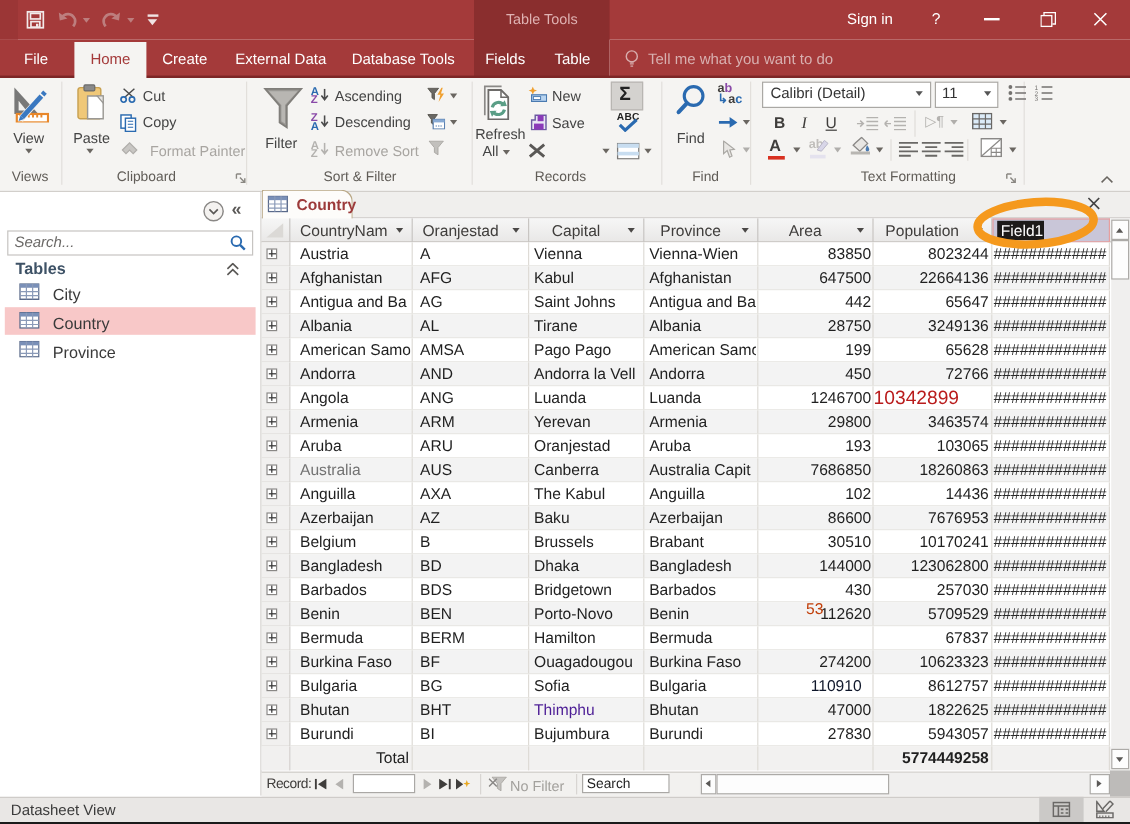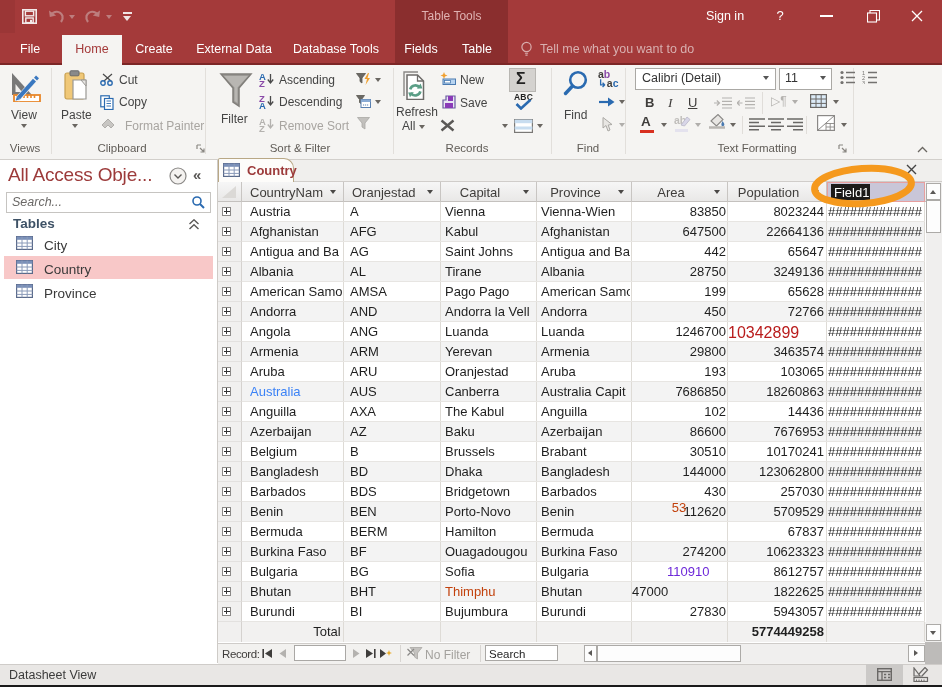--- a/index.html
+++ b/index.html
@@ -273,21 +273,20 @@
     </svg>
     <div class="ab" style="left:806px;top:116px;width:1px;height:18px;background:#e0ddd9"></div>
     <svg class="ab" style="left:817px;top:115px" width="18" height="16" viewBox="0 0 18 16">
 <rect x="0.6" y="0.6" width="16.8" height="14.8" fill="#fff" stroke="#8a8886" stroke-width="1.2"></rect>
 <path d="M0.6 15.4 L17.4 0.6" stroke="#8a8886" stroke-width="1"></path>
 <path d="M9 8.5 H17.4 M9 8.5 V15.4 M13.2 8.5 V15.4 M9 12 H17.4" stroke="#8a8886" stroke-width="0.9"></path>
 </svg>
     <div class="ab" style="left:841px;top:123px;width:0;height:0;border-left:3.5px solid transparent;border-right:3.5px solid transparent;border-top:4px solid #6a6661"></div>
     <div class="ab" style="left:0;top:160px;width:217px;height:503px;background:#fff"></div>
     <div class="ab" style="left:217px;top:160px;width:1px;height:503px;background:#cecbc7"></div>
-    <div class="ab" style="left:8px;top:164px;font-size:19px;color:#9c3a3a;letter-spacing:-0.2px">All Access Obje...</div>
     <svg class="ab" style="left:169px;top:167px" width="18" height="18" viewBox="0 0 18 18">
 <circle cx="9" cy="9" r="8" fill="#f4f2f0" stroke="#8a8886" stroke-width="1.2"></circle>
 <path d="M5.5 7.5 L9 11 L12.5 7.5" fill="none" stroke="#5a5856" stroke-width="1.4"></path>
 </svg>
     <div class="ab" style="left:193px;top:166px;font-size:15px;font-weight:bold;color:#5a5856">«</div>
     <div class="ab" style="left:6px;top:192px;width:203px;height:19px;background:#fff;border:1px solid #c6c4c1"></div>
     <div class="ab" style="left:12px;top:195px;font-size:12.5px;color:#6a6866;font-style:italic">Search...</div>
     <svg class="ab" style="left:191px;top:195px" width="14" height="14" viewBox="0 0 14 14">
 <circle cx="6" cy="6" r="4" fill="none" stroke="#2a6ab0" stroke-width="1.6"></circle>
 <path d="M9 9 L13 13" stroke="#2a6ab0" stroke-width="2"></path>
@@ -539,21 +538,21 @@
     <div class="ab" style="left:223.5px;top:390.5px;width:6px;height:1.2px;background:#333"></div>
     <div class="ab" style="left:225.9px;top:388px;width:1.2px;height:6px;background:#333"></div>
     <div class="ab" style="left:343px;top:382px;width:1px;height:20px;background:#dedbd6"></div>
     <div class="ab" style="left:440px;top:382px;width:1px;height:20px;background:#dedbd6"></div>
     <div class="ab" style="left:536px;top:382px;width:1px;height:20px;background:#dedbd6"></div>
     <div class="ab" style="left:631px;top:382px;width:1px;height:20px;background:#dedbd6"></div>
     <div class="ab" style="left:727px;top:382px;width:1px;height:20px;background:#dedbd6"></div>
     <div class="ab" style="left:826px;top:382px;width:1px;height:20px;background:#dedbd6"></div>
     <div class="ab" style="left:924px;top:382px;width:1px;height:20px;background:#dedbd6"></div>
     <div class="ab" style="left:242px;top:401px;width:683px;height:1px;background:#e7e5e2"></div>
-    <div class="ab" style="left:250px;top:384px;width:92px;overflow:hidden;white-space:nowrap;font-size:13px;color:#3b82f6">Australia</div>
+    <div class="ab" style="left:250px;top:384px;width:92px;overflow:hidden;white-space:nowrap;font-size:13px;color:#737373">Australia</div>
     <div class="ab" style="left:350px;top:384px;width:89px;overflow:hidden;white-space:nowrap;font-size:13px;color:#1f1f1f">AUS</div>
     <div class="ab" style="left:445px;top:384px;width:90px;overflow:hidden;white-space:nowrap;font-size:13px;color:#1f1f1f">Canberra</div>
     <div class="ab" style="left:541px;top:384px;width:89px;overflow:hidden;white-space:nowrap;font-size:13px;color:#1f1f1f">Australia Capit</div>
     <div class="ab" style="left:632px;top:384px;width:94px;text-align:right;font-size:13px;color:#1f1f1f">7686850</div>
     <div class="ab" style="left:728px;top:384px;width:96px;text-align:right;font-size:13px;color:#1f1f1f">18260863</div>
     <div class="ab" style="left:828px;top:384px;width:97px;overflow:hidden;white-space:nowrap;font-size:13px;color:#2a2a2a">#############</div>
     <div class="ab" style="left:242px;top:402px;width:683px;height:20px;background:#ffffff"></div>
     <div class="ab" style="left:218px;top:402px;width:24px;height:20px;background:#f1f0ef;border-right:1px solid #d5d2cf;border-bottom:1px solid #e3e1df;box-sizing:border-box"></div>
     <div class="ab" style="left:222px;top:407px;width:9px;height:9px;background:#fff;border:1px solid #8a8886;box-sizing:border-box"></div>
     <div class="ab" style="left:223.5px;top:410.5px;width:6px;height:1.2px;background:#333"></div>
@@ -723,41 +722,41 @@
     <div class="ab" style="left:536px;top:562px;width:1px;height:20px;background:#dedbd6"></div>
     <div class="ab" style="left:631px;top:562px;width:1px;height:20px;background:#dedbd6"></div>
     <div class="ab" style="left:727px;top:562px;width:1px;height:20px;background:#dedbd6"></div>
     <div class="ab" style="left:826px;top:562px;width:1px;height:20px;background:#dedbd6"></div>
     <div class="ab" style="left:924px;top:562px;width:1px;height:20px;background:#dedbd6"></div>
     <div class="ab" style="left:242px;top:581px;width:683px;height:1px;background:#e7e5e2"></div>
     <div class="ab" style="left:250px;top:564px;width:92px;overflow:hidden;white-space:nowrap;font-size:13px;color:#1f1f1f">Bulgaria</div>
     <div class="ab" style="left:350px;top:564px;width:89px;overflow:hidden;white-space:nowrap;font-size:13px;color:#1f1f1f">BG</div>
     <div class="ab" style="left:445px;top:564px;width:90px;overflow:hidden;white-space:nowrap;font-size:13px;color:#1f1f1f">Sofia</div>
     <div class="ab" style="left:541px;top:564px;width:89px;overflow:hidden;white-space:nowrap;font-size:13px;color:#1f1f1f">Bulgaria</div>
-    <div class="ab" style="left:667px;top:564px;width:94px;font-size:13px;color:#6d28d9">110910</div>
+    <div class="ab" style="left:624px;top:564px;width:94px;text-align:right;font-size:13px;color:#0f172a">110910</div>
     <div class="ab" style="left:728px;top:564px;width:96px;text-align:right;font-size:13px;color:#1f1f1f">8612757</div>
     <div class="ab" style="left:828px;top:564px;width:97px;overflow:hidden;white-space:nowrap;font-size:13px;color:#2a2a2a">#############</div>
     <div class="ab" style="left:242px;top:582px;width:683px;height:20px;background:#f3f3f3"></div>
     <div class="ab" style="left:218px;top:582px;width:24px;height:20px;background:#f1f0ef;border-right:1px solid #d5d2cf;border-bottom:1px solid #e3e1df;box-sizing:border-box"></div>
     <div class="ab" style="left:222px;top:587px;width:9px;height:9px;background:#fff;border:1px solid #8a8886;box-sizing:border-box"></div>
     <div class="ab" style="left:223.5px;top:590.5px;width:6px;height:1.2px;background:#333"></div>
     <div class="ab" style="left:225.9px;top:588px;width:1.2px;height:6px;background:#333"></div>
     <div class="ab" style="left:343px;top:582px;width:1px;height:20px;background:#dedbd6"></div>
     <div class="ab" style="left:440px;top:582px;width:1px;height:20px;background:#dedbd6"></div>
     <div class="ab" style="left:536px;top:582px;width:1px;height:20px;background:#dedbd6"></div>
     <div class="ab" style="left:631px;top:582px;width:1px;height:20px;background:#dedbd6"></div>
     <div class="ab" style="left:727px;top:582px;width:1px;height:20px;background:#dedbd6"></div>
     <div class="ab" style="left:826px;top:582px;width:1px;height:20px;background:#dedbd6"></div>
     <div class="ab" style="left:924px;top:582px;width:1px;height:20px;background:#dedbd6"></div>
     <div class="ab" style="left:242px;top:601px;width:683px;height:1px;background:#e7e5e2"></div>
     <div class="ab" style="left:250px;top:584px;width:92px;overflow:hidden;white-space:nowrap;font-size:13px;color:#1f1f1f">Bhutan</div>
     <div class="ab" style="left:350px;top:584px;width:89px;overflow:hidden;white-space:nowrap;font-size:13px;color:#1f1f1f">BHT</div>
-    <div class="ab" style="left:445px;top:584px;width:90px;overflow:hidden;white-space:nowrap;font-size:13px;color:#c2410c">Thimphu</div>
+    <div class="ab" style="left:445px;top:584px;width:90px;overflow:hidden;white-space:nowrap;font-size:13px;color:#4c1d95">Thimphu</div>
     <div class="ab" style="left:541px;top:584px;width:89px;overflow:hidden;white-space:nowrap;font-size:13px;color:#1f1f1f">Bhutan</div>
-    <div class="ab" style="left:632px;top:584px;width:94px;text-align:left;font-size:13px;color:#1f1f1f">47000</div>
+    <div class="ab" style="left:632px;top:584px;width:94px;text-align:right;font-size:13px;color:#1f1f1f">47000</div>
     <div class="ab" style="left:728px;top:584px;width:96px;text-align:right;font-size:13px;color:#1f1f1f">1822625</div>
     <div class="ab" style="left:828px;top:584px;width:97px;overflow:hidden;white-space:nowrap;font-size:13px;color:#2a2a2a">#############</div>
     <div class="ab" style="left:242px;top:602px;width:683px;height:20px;background:#ffffff"></div>
     <div class="ab" style="left:218px;top:602px;width:24px;height:20px;background:#f1f0ef;border-right:1px solid #d5d2cf;border-bottom:1px solid #e3e1df;box-sizing:border-box"></div>
     <div class="ab" style="left:222px;top:607px;width:9px;height:9px;background:#fff;border:1px solid #8a8886;box-sizing:border-box"></div>
     <div class="ab" style="left:223.5px;top:610.5px;width:6px;height:1.2px;background:#333"></div>
     <div class="ab" style="left:225.9px;top:608px;width:1.2px;height:6px;background:#333"></div>
     <div class="ab" style="left:343px;top:602px;width:1px;height:20px;background:#dedbd6"></div>
     <div class="ab" style="left:440px;top:602px;width:1px;height:20px;background:#dedbd6"></div>
     <div class="ab" style="left:536px;top:602px;width:1px;height:20px;background:#dedbd6"></div>

